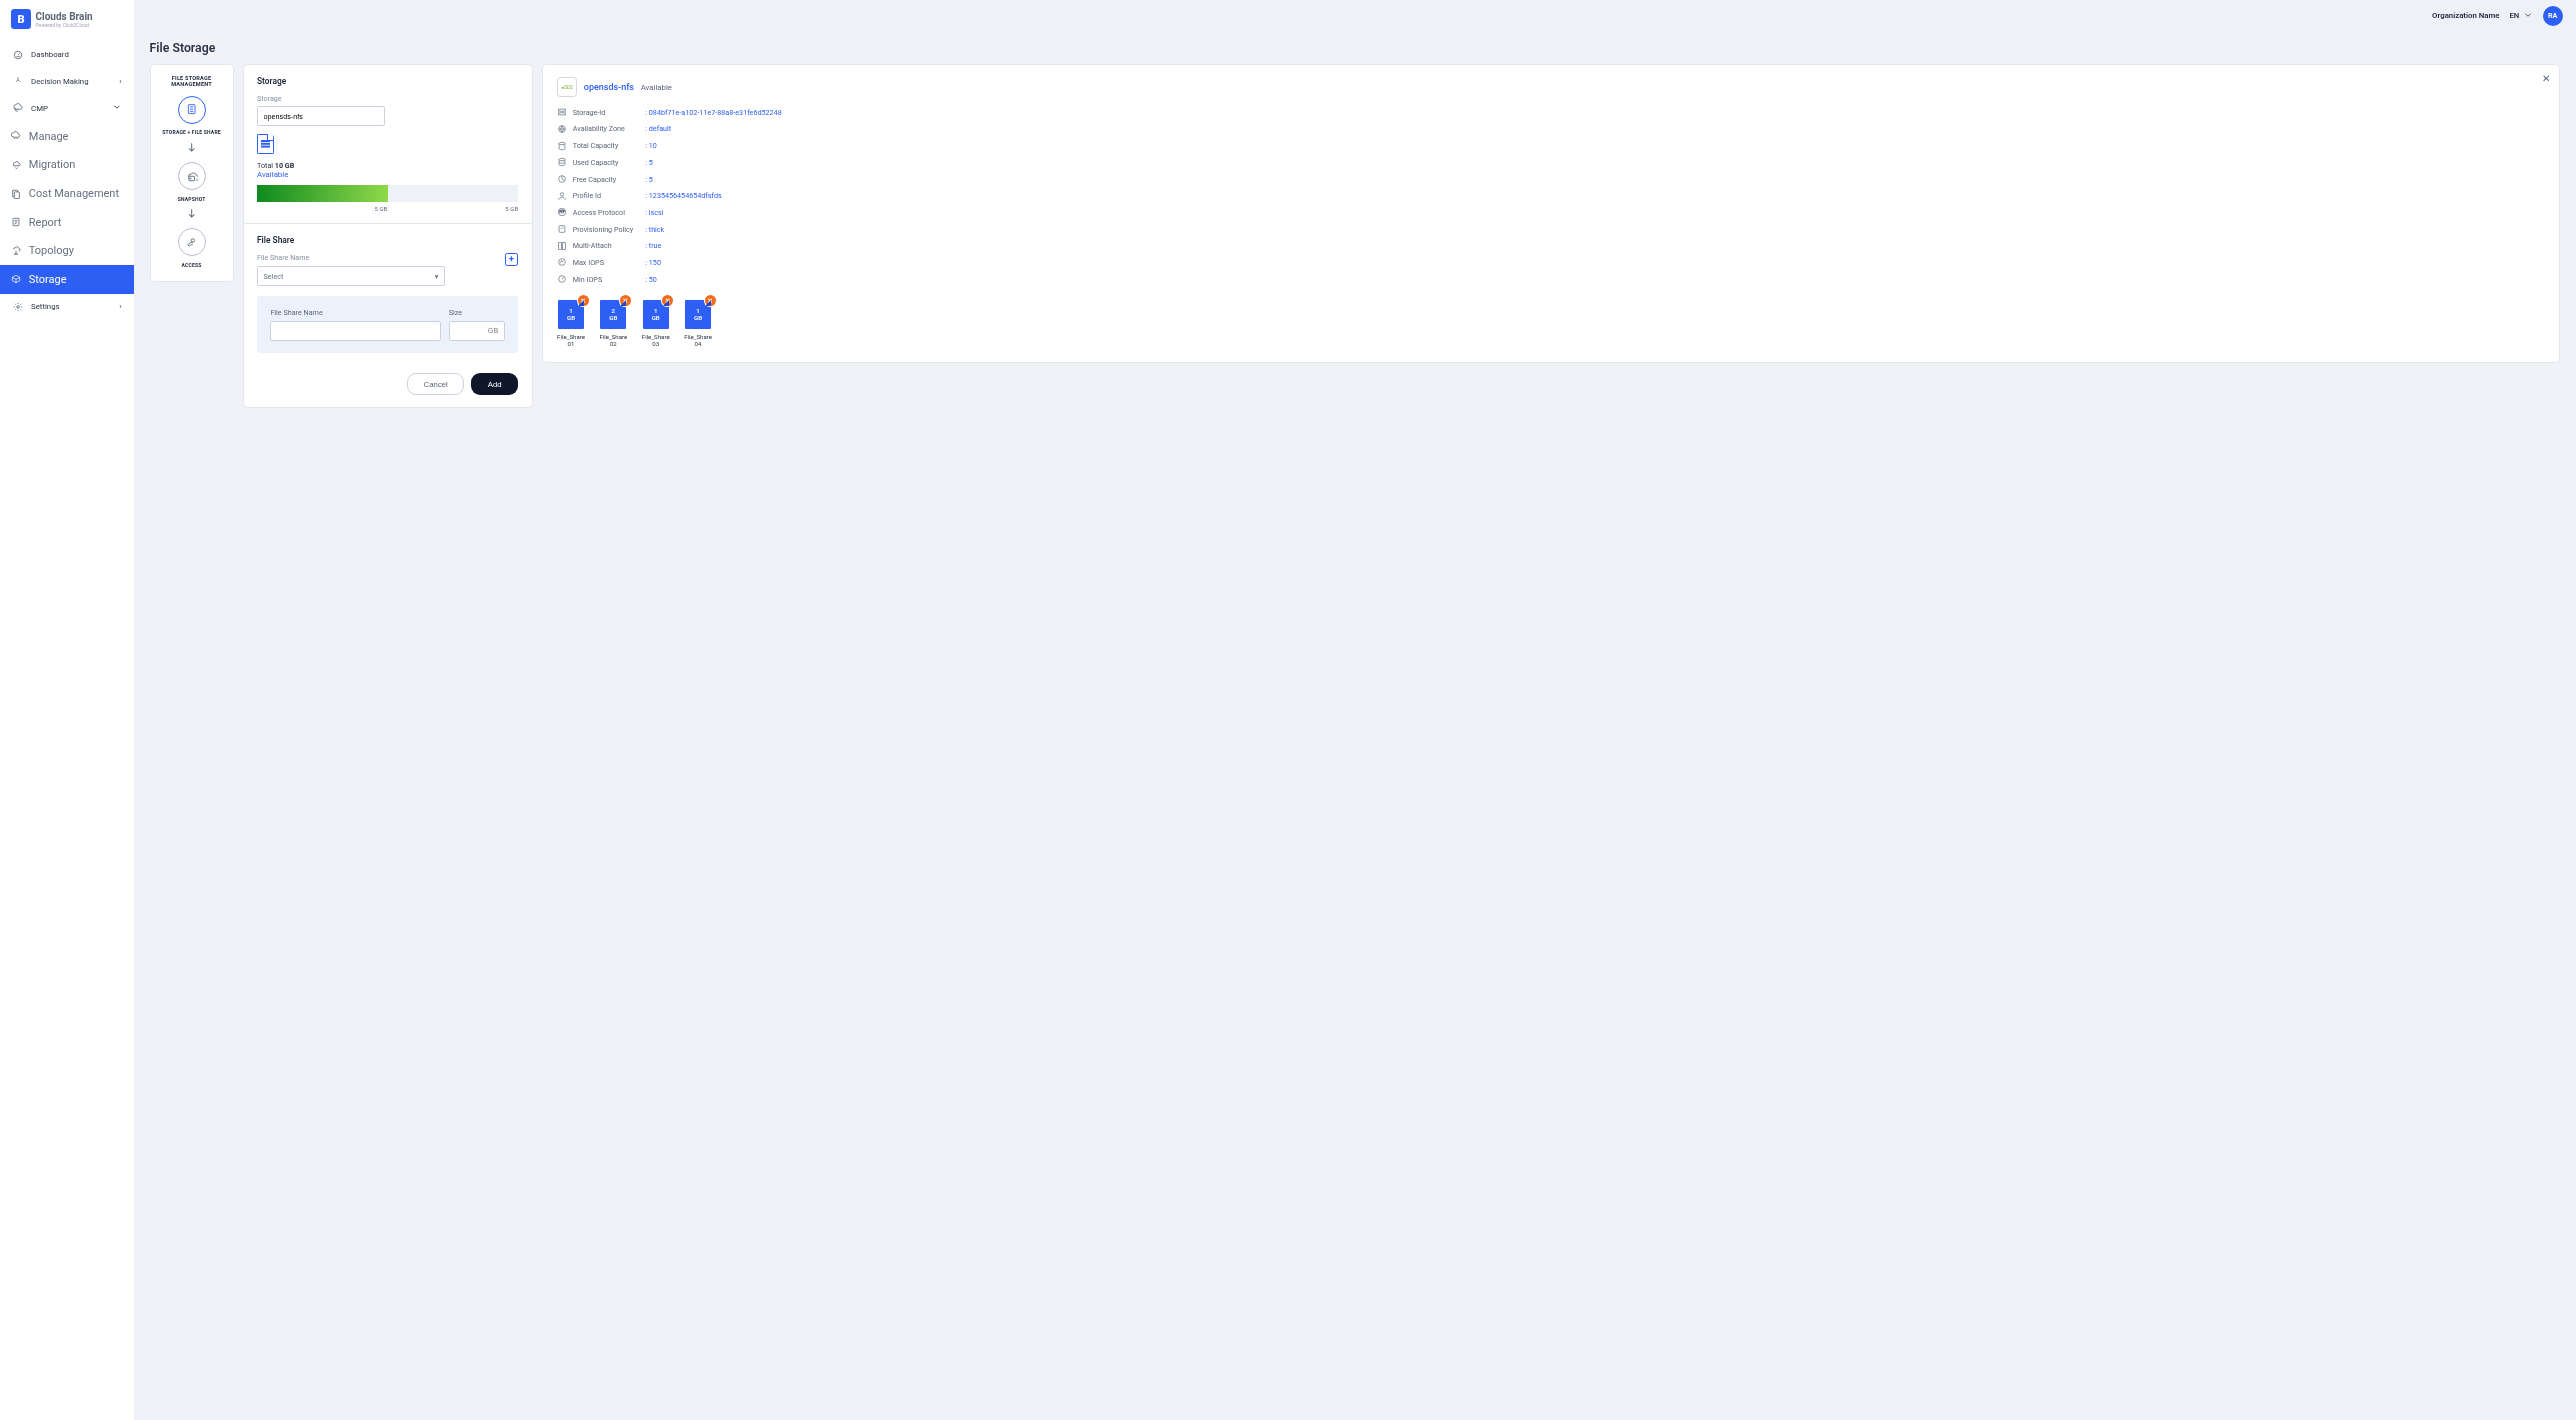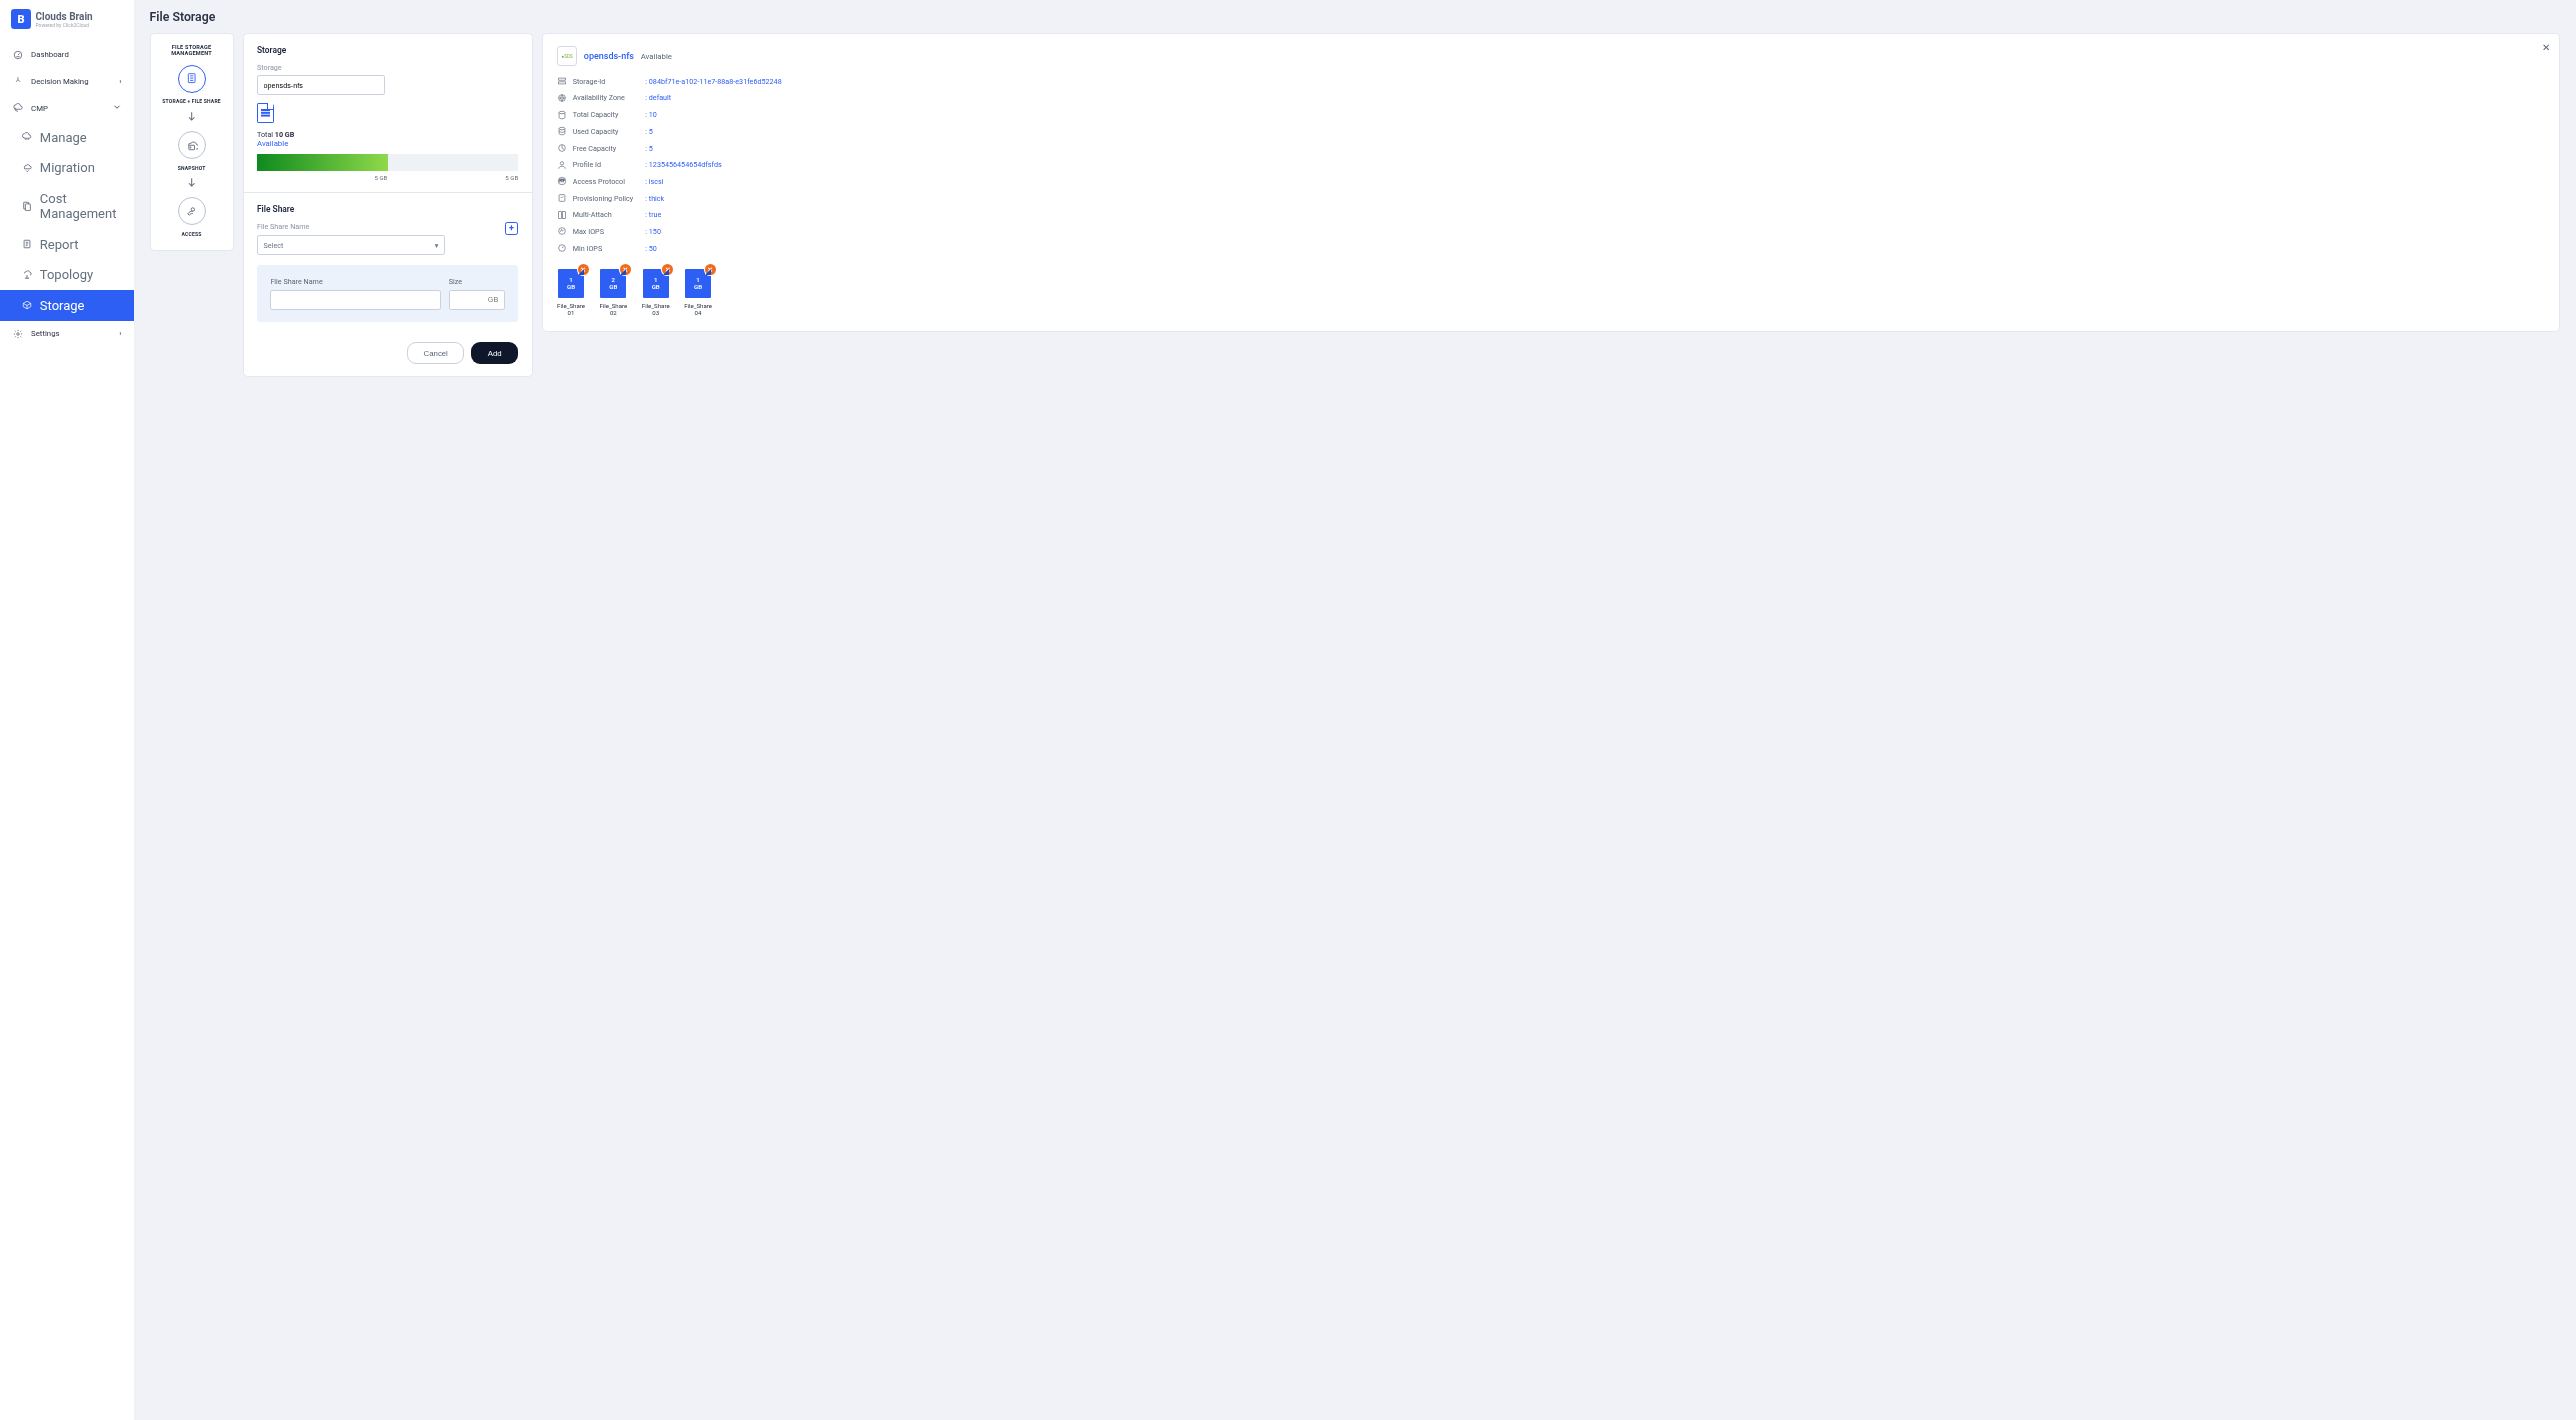--- a/index.html
+++ b/index.html
@@ -6,21 +6,21 @@
 body { font-family: -apple-system, BlinkMacSystemFont, "Segoe UI", Roboto, sans-serif; background: #f0f2f8; color: #2c3345; font-size: 7.8px; }
 .app { display: flex; min-height: 100vh; }
 .sidebar { width: 134px; background: #fff; display: flex; flex-direction: column; }
 .logo { display: flex; align-items: center; gap: 4.5px; padding: 9px 11px; }
 .logo-mark { width: 20px; height: 20px; background: #2d5ff5; border-radius: 3.3px; display: flex; align-items: center; justify-content: center; color: #fff; font-weight: 900; font-size: 11px; }
 .logo-text { display: flex; flex-direction: column; }
 .logo-text .main { font-size: 10px; font-weight: 700; color: #5a6477; }
 .logo-text .sub { font-size: 5px; color: #a0a6b5; }
 .nav { display: flex; flex-direction: column; padding-top: 3.3px; }
 .nav-item { display: flex; align-items: center; gap: 7.8px; padding: 7.8px 12.3px; color: #2c3345; cursor: pointer; font-size: 7.8px; }
-.nav-item.sub { padding-left: 21px; font-size: 13px; color: #65707f; }
+.nav-item.sub { padding-left: 10px; font-size: 11px; color: #65707f; }
 .nav-item.active { background: #2d5ff5; color: #fff; }
 .nav-item .ico { width: 11px; height: 11px; display: flex; align-items: center; justify-content: center; color: #4a5367; flex-shrink: 0; }
 .nav-item.active .ico { color: #fff; }
 .nav-item .chev { margin-left: auto; }
 .main { flex: 1; display: flex; flex-direction: column; }
 .topbar { height: 31px; background: #eef1f8; display: flex; align-items: center; justify-content: flex-end; gap: 10px; padding: 0 13.4px; }
 .topbar .org { font-weight: 600; color: #1d253b; }
 .topbar .lang { display: flex; align-items: center; gap: 3.3px; font-weight: 600; }
 .avatar { width: 20px; height: 20px; border-radius: 50%; background: #2d5ff5; color: #fff; display: flex; align-items: center; justify-content: center; font-weight: 600; font-size: 7.2px; }
 .page-title { padding: 10px 15.6px 9px; font-size: 12.3px; font-weight: 600; color: #2c3345; }
@@ -186,20 +186,30 @@
               <path d="M12 2v3M12 19v3M4.2 4.2l2.1 2.1M17.7 17.7l2.1 2.1M2 12h3M19 12h3M4.2 19.8l2.1-2.1M17.7 6.3l2.1-2.1"></path>
             </svg>
           </span>
         <span>Settings</span>
         <span class="chev">›</span>
       </div>
     </nav>
   </aside>
 
   <main class="main">
+    <div class="topbar">
+      <span class="org">Organization Name</span>
+      <div class="lang">
+        <span>EN</span>
+        <span><svg viewBox="0 0 24 24" fill="none" stroke="currentColor" stroke-width="2">
+              <path d="M6 9l6 6 6-6"></path>
+            </svg></span>
+      </div>
+      <div class="avatar">RA</div>
+    </div>
 
     <div class="page-title">File Storage</div>
 
     <div class="content">
 
       <div class="card steps">
         <div class="steps-heading">FILE STORAGE MANAGEMENT</div>
         <div class="step-circle active">
           <svg viewBox="0 0 24 24" fill="none" stroke="currentColor" stroke-width="1.6">
               <rect x="6" y="3" width="12" height="16" rx="1"></rect>

